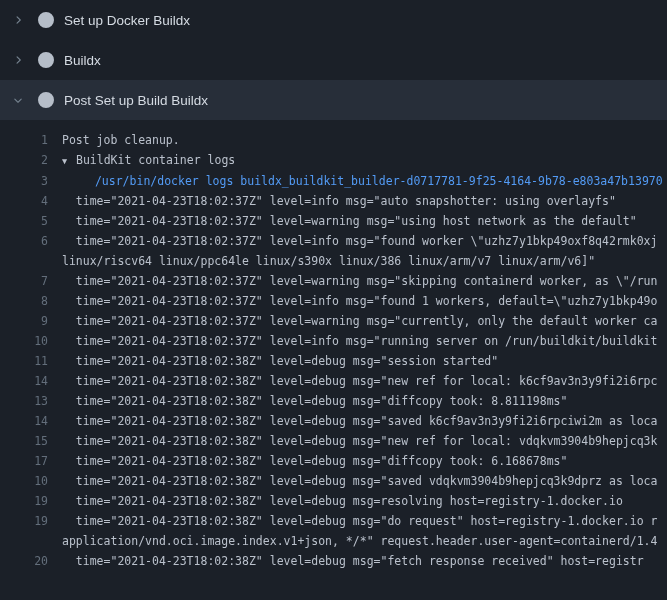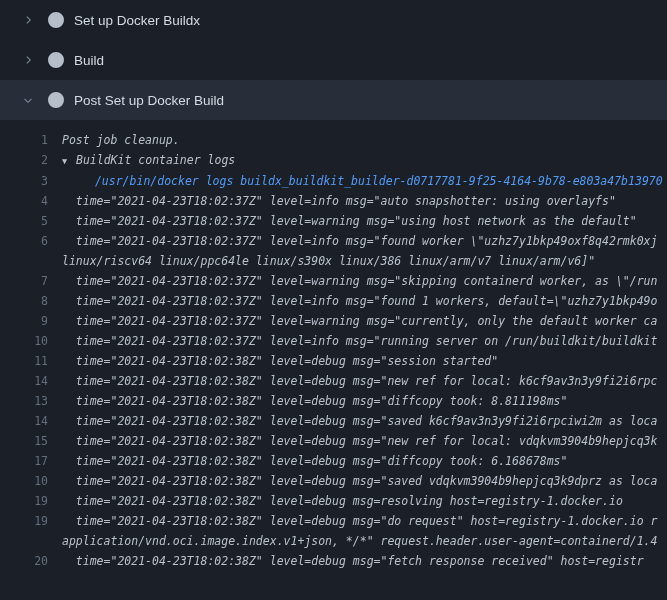--- a/index.html
+++ b/index.html
@@ -8,21 +8,21 @@
     background: var(--page-bg, #1b2028);
     font-family: "Liberation Sans", sans-serif;
   }
   .panel { width:667px; height:600px; overflow:hidden; }
 
   
   .step {
     height:40px;
     display:flex;
     align-items:center;
-    padding-left:22px;
+    padding-left:12px;
     cursor:pointer;
     color: var(--step-label, #d5dbe3);
     font-size:13.5px;
   }
   .step.expanded { background: var(--expanded-step-bg, #272e39); }
   .chevron {
     width:18px;
     color: var(--chevron, #768390);
     display:flex;
     align-items:center;
@@ -48,21 +48,20 @@
     color: var(--line-number, #636e7b);
     cursor:pointer;
     user-select:none;
   }
   .ltext {
     flex:1;
     min-width:0;
     margin-left:14px;
     white-space:pre;
     overflow:hidden;
-    font-style:italic;
   }
   .ltext.command { color: var(--command-text, #539bf5); margin-left: 40px; }
   .group-toggle { font-size:8.5px; display:inline-block; width:14px; }
 </style>
 </head>
 <body>
 
 <div class="panel">
   <div id="steps">
       <div class="step">
@@ -82,34 +81,34 @@
         <span class="chevron">
           <svg width="12" height="12" viewBox="0 0 16 16" fill="currentColor">
             <path d="M6.22 3.22a.75.75 0 0 1 1.06 0l4.25 4.25a.75.75 0 0 1 0 1.06l-4.25 4.25a.75.75 0 1 1-1.06-1.06L9.94 8 6.22 4.28a.75.75 0 0 1 0-1.06Z"></path>
           </svg>
         </span>
         <span class="check">
           <svg width="16" height="16" viewBox="0 0 16 16">
             <path fill="#b6bec9" d="M8 16A8 8 0 1 0 8 0a8 8 0 0 0 0 16Zm3.78-9.72a.75.75 0 0 0-1.06-1.06L6.75 9.19 5.28 7.72a.75.75 0 0 0-1.06 1.06l2 2a.75.75 0 0 0 1.06 0l4.5-4.5Z"></path>
           </svg>
         </span>
-        <span class="step-label">Build</span>
+        <span class="step-label">Buildx</span>
       </div>
       <div class="step expanded">
         <span class="chevron">
           <svg width="12" height="12" viewBox="0 0 16 16" fill="currentColor">
             <path d="M12.78 6.22a.75.75 0 0 1 0 1.06l-4.25 4.25a.75.75 0 0 1-1.06 0L3.22 7.28a.75.75 0 0 1 1.06-1.06L8 9.94l3.72-3.72a.75.75 0 0 1 1.06 0Z"></path>
           </svg>
         </span>
         <span class="check">
           <svg width="16" height="16" viewBox="0 0 16 16">
             <path fill="#b6bec9" d="M8 16A8 8 0 1 0 8 0a8 8 0 0 0 0 16Zm3.78-9.72a.75.75 0 0 0-1.06-1.06L6.75 9.19 5.28 7.72a.75.75 0 0 0-1.06 1.06l2 2a.75.75 0 0 0 1.06 0l4.5-4.5Z"></path>
           </svg>
         </span>
-        <span class="step-label">Post Set up Docker Build</span>
+        <span class="step-label">Post Set up Build Buildx</span>
       </div>
     </div>
   <div id="log" class="log">
       <div class="log-line">
         <span class="lnum">1</span>
         <span class="ltext plain">Post job cleanup.</span>
       </div>
       <div class="log-line">
         <span class="lnum">2</span>
         <span class="ltext group"><span class="group-toggle">▼</span><span>BuildKit container logs</span></span>

